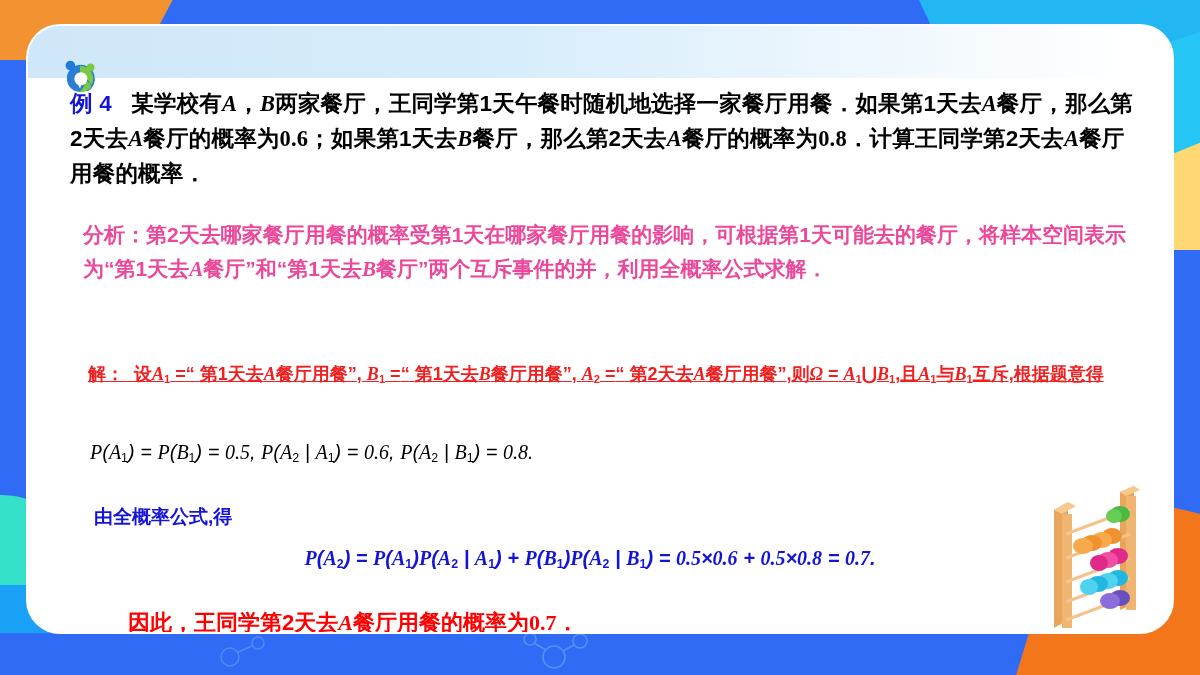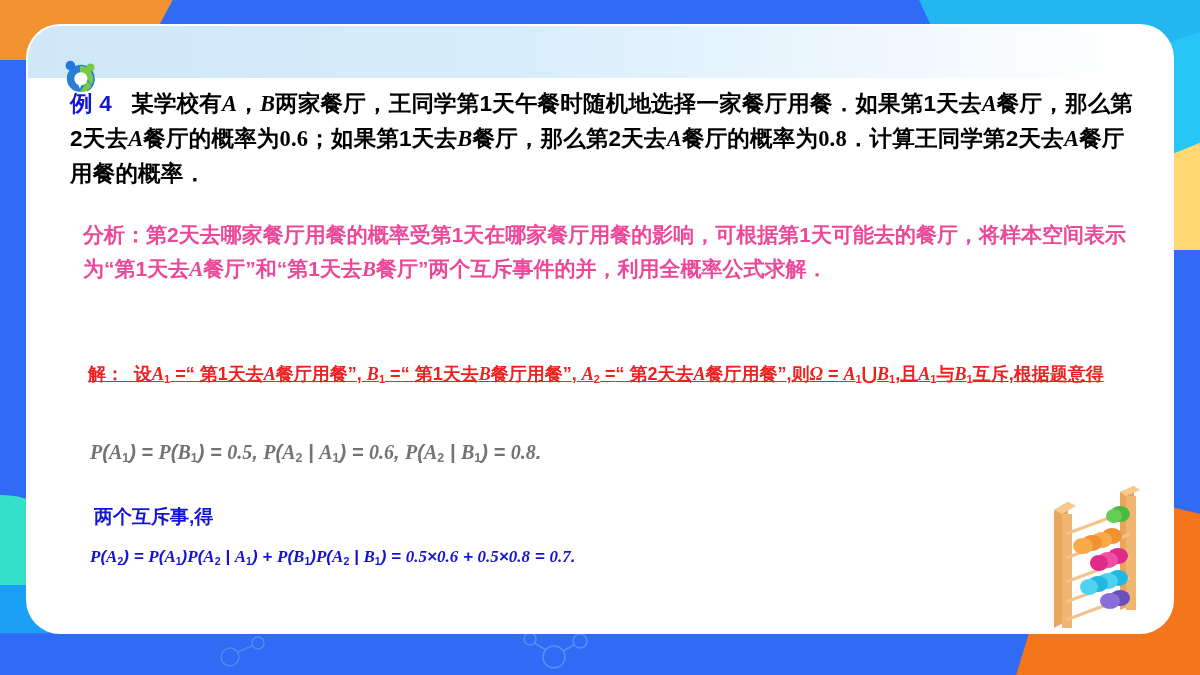--- a/index.html
+++ b/index.html
@@ -94,29 +94,29 @@
   }
   
   #solution{
     left:60px;top:328px;width:1030px;
     font-size:18px;font-weight:bold;color:#f02020;
     line-height:40px;
     text-decoration:underline;
   }
   #formula1{
     left:62px;top:415px;width:1000px;
-    font-size:20px;font-weight:bold;color:#737373;font-style:italic;
+    font-size:20px;font-weight:normal;color:#000000;font-style:italic;
   }
   #bytotal{
     left:66px;top:478px;
     font-size:19px;font-weight:bold;color:#1414d6;
   }
   #formula2{
     left:62px;top:521px;width:1000px;
-    font-size:17px;font-weight:bold;color:#1414d6;font-style:italic;
+    font-size:20px;font-weight:bold;color:#1414d6;font-style:italic;text-align:center;
   }
   #conclusion{
     left:100px;top:582px;width:1000px;
     font-size:22px;font-weight:bold;color:#ff0000;
   }
   .mathvar{font-style:italic;font-family:"Liberation Serif","DejaVu Serif",serif;}
   .num{font-family:"Liberation Serif","DejaVu Serif",serif;}
   sub{font-size:.62em;vertical-align:-.28em;font-style:normal;}
 
   
@@ -199,40 +199,43 @@
       <span class="mathvar">A</span><sub>1</sub>)
       <span>=</span>
       <span class="num">0.6</span><span>,</span>
       <span class="mathvar">P</span>(<span class="mathvar">A</span><sub>2</sub>
       <span>|</span>
       <span class="mathvar">B</span><sub>1</sub>)
       <span>=</span>
       <span class="num">0.8</span><span>.</span>
     </div>
 
-    <div class="blk" id="bytotal">两个互斥事,得</div>
+    <div class="blk" id="bytotal">由全概率公式,得</div>
 
     <div class="blk" id="formula2">
       <span class="mathvar">P</span>(<span class="mathvar">A</span><sub>2</sub>)
       <span>=</span>
       <span class="mathvar">P</span>(<span class="mathvar">A</span><sub>1</sub>)<span class="mathvar">P</span>(<span class="mathvar">A</span><sub>2</sub>
       <span>|</span>
       <span class="mathvar">A</span><sub>1</sub>)
       <span>+</span>
       <span class="mathvar">P</span>(<span class="mathvar">B</span><sub>1</sub>)<span class="mathvar">P</span>(<span class="mathvar">A</span><sub>2</sub>
       <span>|</span>
       <span class="mathvar">B</span><sub>1</sub>)
       <span>=</span>
       <span class="num">0.5</span><span>×</span><span class="num">0.6</span>
       <span>+</span>
       <span class="num">0.5</span><span>×</span><span class="num">0.8</span>
       <span>=</span>
       <span class="num">0.7</span><span>.</span>
     </div>
 
+    <div class="blk" id="conclusion">
+      <span>因此，王同学第2天去</span><span class="mathvar">A</span><span>餐厅用餐的概率为</span><span class="num">0.7</span><span>．</span>
+    </div>
 
     <svg id="abacus" viewBox="0 0 112 150">
       <g>
         <polygon points="12,30 26,22 26,140 12,148" fill="#e8a65c"></polygon>
         <polygon points="12,30 26,22 34,26 20,34" fill="#f6c98c"></polygon>
         <polygon points="20,34 34,26 34,144 20,152" fill="#f0b571" opacity="0"></polygon>
         <polygon points="78,12 92,6 92,124 78,130" fill="#e8a65c"></polygon>
         <polygon points="78,12 92,6 98,10 84,16" fill="#f6c98c"></polygon>
         <rect x="84" y="16" width="10" height="114" fill="#f0b571"></rect>
         <rect x="20" y="34" width="10" height="114" fill="#f0b571"></rect>

